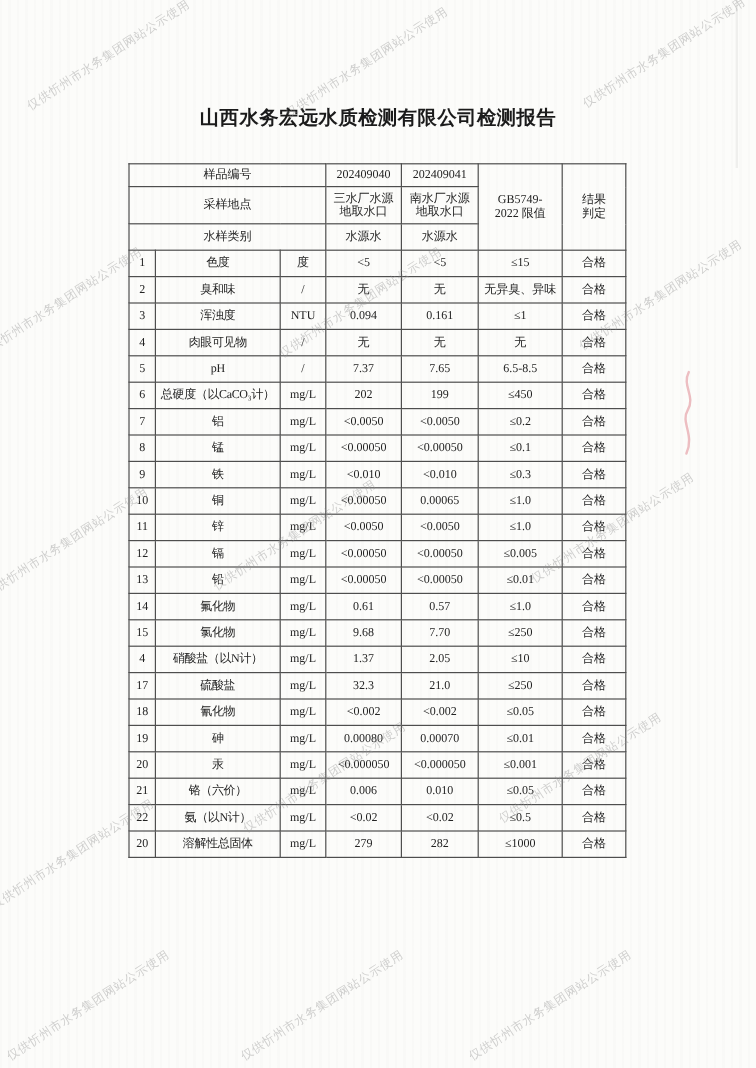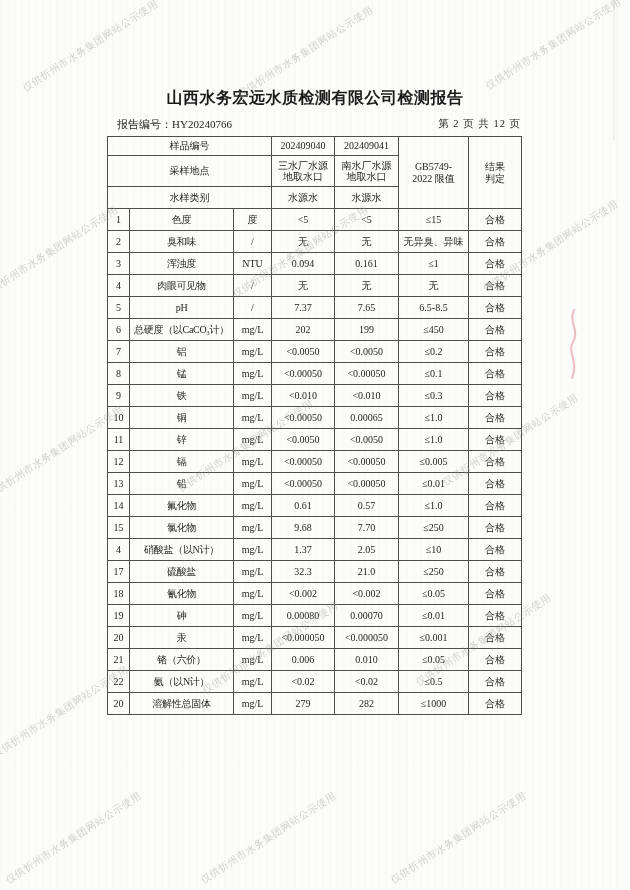--- a/index.html
+++ b/index.html
@@ -79,24 +79,20 @@
     <div class="watermark" style="left: 404px; top: 633px;">仅供忻州市水务集团网站公示使用</div>
     <div class="watermark" style="left: -6px; top: 831px;">仅供忻州市水务集团网站公示使用</div>
     <div class="watermark" style="left: 189px; top: 831px;">仅供忻州市水务集团网站公示使用</div>
     <div class="watermark" style="left: 379px; top: 831px;">仅供忻州市水务集团网站公示使用</div>
   </div>
 
 <div class="content">
 
   <div class="report-title">山西水务宏远水质检测有限公司检测报告</div>
 
-  <div class="meta-line">
-    <span class="meta-left"><span>报告编号：</span><span>HY20240766</span></span>
-    <span class="meta-right">第 2 页 共 12 页</span>
-  </div>
 
   <table class="results">
     <colgroup>
       <col style="width:22px">
         <col style="width:104px">
         <col style="width:38px">
       <col style="width:63px">
         <col style="width:64px">
         <col style="width:70px">
         <col style="width:53px">

